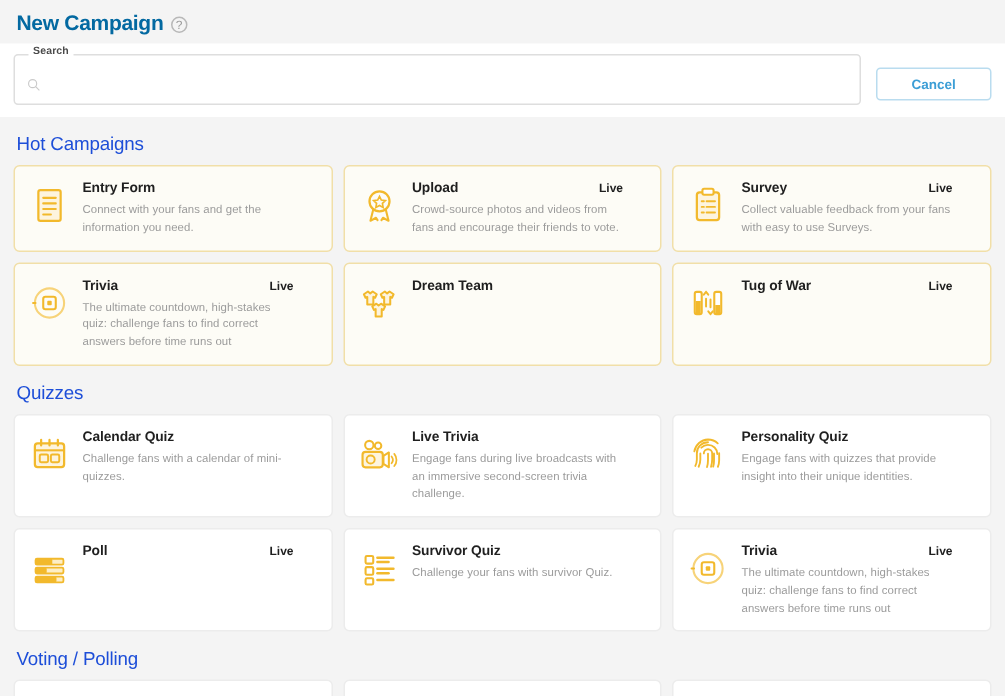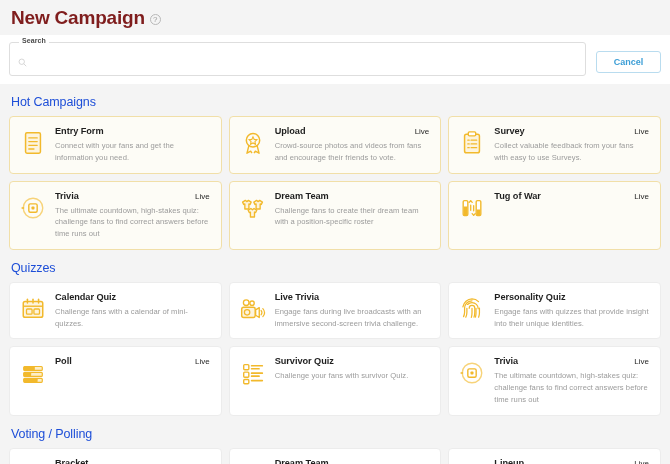--- a/index.html
+++ b/index.html
@@ -11,21 +11,21 @@
     color: #2b2b2b;
   }
   .page { width: 670px; height: 464px; position: relative; }
 
   
   .header {
     display: flex; align-items: center; gap: 5px;
     padding: 7px 0 6px 11px;
   }
   .page-title {
-    font-size: 19px; font-weight: bold; letter-spacing: -0.2px; color: #7f1d1d;
+    font-size: 14px; font-weight: bold; letter-spacing: -0.2px; color: #0369a1;
   }
   .help-icon {
     width: 11px; height: 11px; border-radius: 50%;
     border: 1px solid #b8b8b8; color: #9a9a9a;
     font-size: 8px; line-height: 9px; text-align: center;
     display: inline-block; margin-top: 2px; font-weight: normal;
   }
 
   
   .searchbar-wrap {
@@ -51,21 +51,21 @@
   }
   .search-row { display: flex; align-items: center; gap: 5px; width: 100%; padding-top: 6px;}
   .search-icon { width: 9px; height: 9px; flex: 0 0 auto; opacity: .55; }
   .search-input {
     border: none; outline: none; background: transparent;
     font-family: "Liberation Sans", sans-serif;
     font-size: 9px; color: #333; width: 100%;
   }
   .search-input::placeholder { color: #b5b5b5; }
   .cancel-button {
-    width: 65px; height: 22px;
+    width: 77px; height: 22px;
     border: 1px solid #b9dcef;
     border-radius: 3px;
     background: #ffffff;
     color: #3c9ed6;
     font-size: 9px; font-weight: bold;
     font-family: "Liberation Sans", sans-serif;
     cursor: pointer;
     margin-bottom: 3px;
   }
 
@@ -79,42 +79,42 @@
   .grid {
     display: grid;
     grid-template-columns: repeat(3, 1fr);
     gap: 7px;
   }
   .card {
     border-radius: 4px;
     background: #ffffff;
     border: 1px solid #ececec;
     min-height: 56px;
-    padding: 9px 11px 9px 8px;
+    padding: 9px 25px 9px 8px;
     display: flex; gap: 7px; align-items: flex-start;
     cursor: pointer;
   }
   .card.hot {
     background: #fdfcf6;
     border: 1px solid #f1dfa8;
   }
   .card-icon {
     width: 30px; height: 30px; flex: 0 0 30px;
     display: flex; align-items: center; justify-content: center;
     margin-top: 2px;
   }
   .card-body { flex: 1 1 auto; min-width: 0; }
   .card-head {
     display: flex; align-items: baseline; justify-content: space-between; gap: 6px;
   }
   .card-title {
     font-size: 9.2px; font-weight: bold; color: #1f1f1f; letter-spacing: -0.05px;
   }
   .live-badge {
-    font-size: 8px; font-weight: normal; color: #1f1f1f; flex: 0 0 auto;
+    font-size: 8px; font-weight: bold; color: #1f1f1f; flex: 0 0 auto;
   }
   .live-badge.hidden { visibility: hidden; }
   .card-desc {
     font-size: 7.6px; line-height: 1.55; color: #9b9b9b;
     margin-top: 4px; letter-spacing: 0.05px;
   }
   svg { display: block; overflow: visible; }
 </style>
 </head>
 <body>
@@ -230,21 +230,20 @@
         <path d="M16.5 7.5l3-2 1.7 1.4 1.8-1.4 3 2-1.2 2.6-1.3-.6v5.6H19V9.5l-1.3.6z"></path>
         <path d="M10.2 16.5l3-2 1.7 1.4 1.8-1.4 3 2-1.2 2.6-1.3-.6V24h-4.5v-5.5l-1.3.6z"></path>
       </g>
               </svg>
             </div>
             <div class="card-body">
               <div class="card-head">
                 <span class="card-title">Dream Team</span>
                 <span class="live-badge hidden"></span>
               </div>
-              <div class="card-desc">Challenge fans to create their dream team with a position-specific roster</div>
             </div>
           </div>
           <div class="card hot">
             <div class="card-icon">
               <svg viewBox="0 0 28 28" width="26" height="26">
       <rect x="4.5" y="6" width="5" height="16" rx="1.4" fill="#fff" stroke="#f2b92c" stroke-width="1.5"></rect>
       <path d="M5.2 12.5h3.6v8.2a1.2 1.2 0 0 1-1.2 1.2H6.4a1.2 1.2 0 0 1-1.2-1.2z" fill="#f2b92c"></path>
       <rect x="18.5" y="6" width="5" height="16" rx="1.4" fill="#fff" stroke="#f2b92c" stroke-width="1.5"></rect>
       <path d="M19.2 15.5h3.6v5.2a1.2 1.2 0 0 1-1.2 1.2h-1.2a1.2 1.2 0 0 1-1.2-1.2z" fill="#f2b92c"></path>
       <g stroke="#f2b92c" stroke-width="1.4" stroke-linecap="round" stroke-linejoin="round" fill="none">

